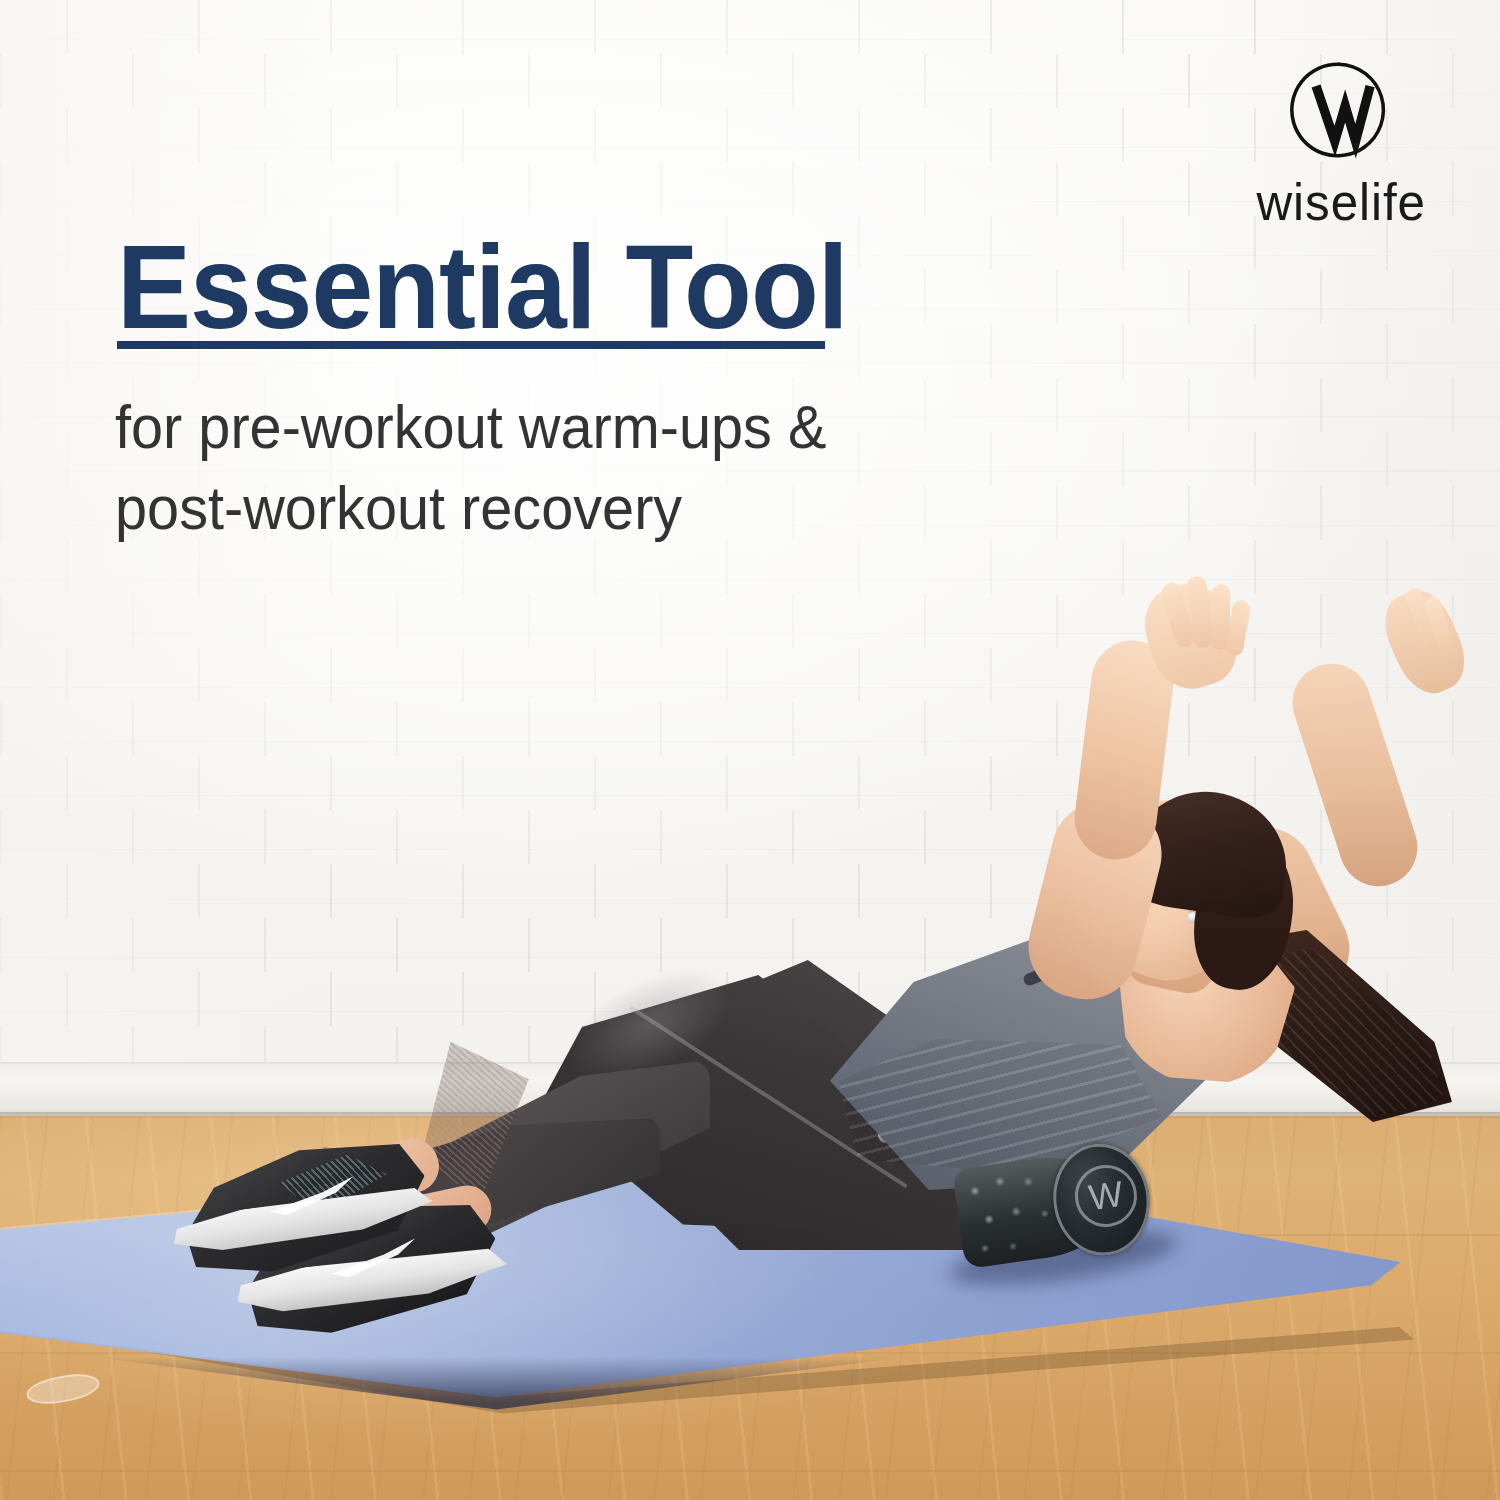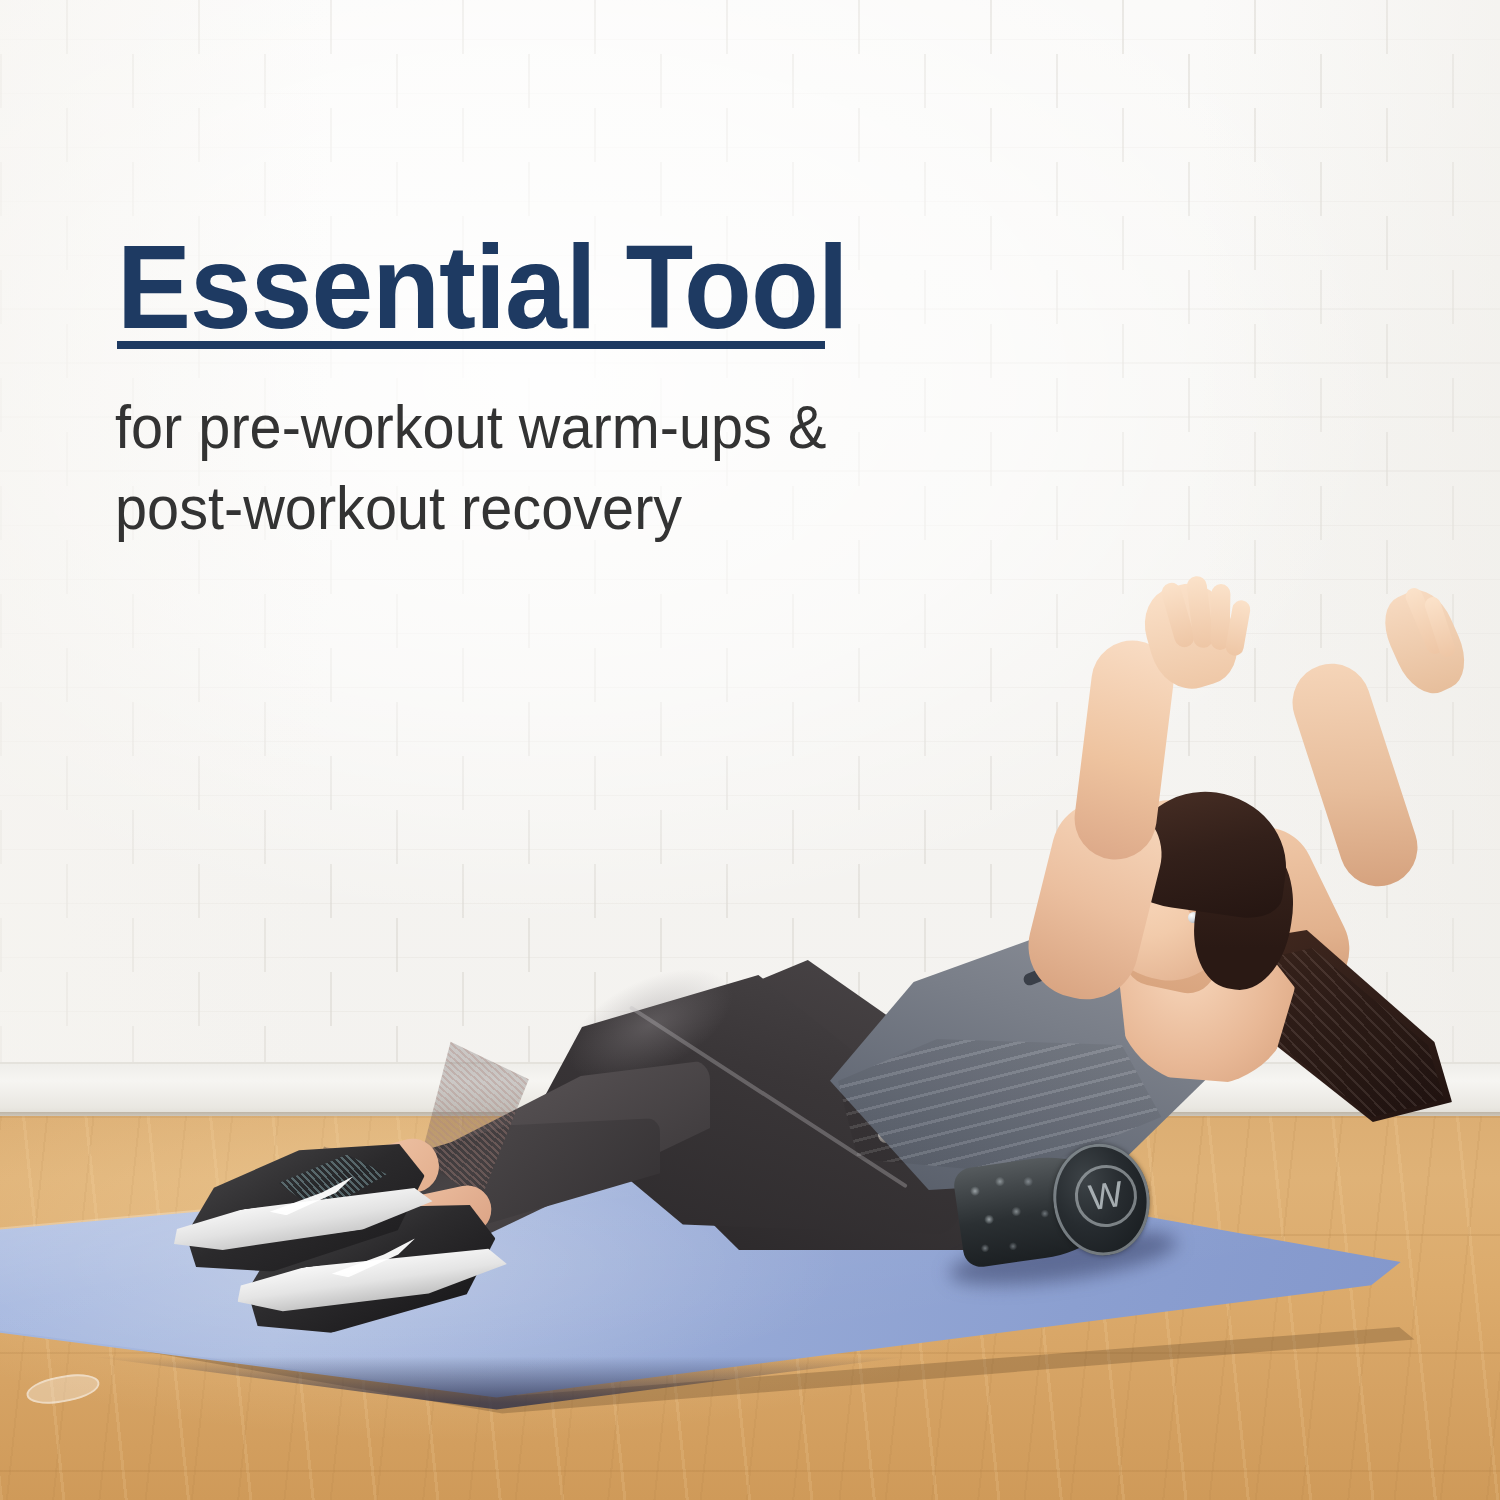--- a/index.html
+++ b/index.html
@@ -570,14 +570,22 @@
     <div class="roller-logo">W</div>
   </div>
 
   <div class="headline">Essential Tool</div>
   <div class="headline-rule"></div>
   <div class="subhead">
     <span class="ln">for pre-workout warm-ups &amp;</span>
     <span class="ln">post-workout recovery</span>
   </div>
 
+  <div class="brand">
+    <svg class="brand-mark" viewBox="0 0 100 100">
+      <path d="M48 6 A44 44 0 0 1 72 86" fill="none" stroke="#111111" stroke-width="3.4" stroke-linecap="round"></path>
+      <path d="M72 86 A44 44 0 1 1 48 6" fill="none" stroke="#111111" stroke-width="3.4" stroke-linecap="round"></path>
+      <path d="M26 27 L44 80 L54 46 L64 80 L78 27" fill="none" stroke="#111111" stroke-width="9" stroke-linejoin="miter" stroke-linecap="butt"></path>
+    </svg>
+    <div class="brand-name">wiselife</div>
+  </div>
 
 </div>
 
 </body></html>

